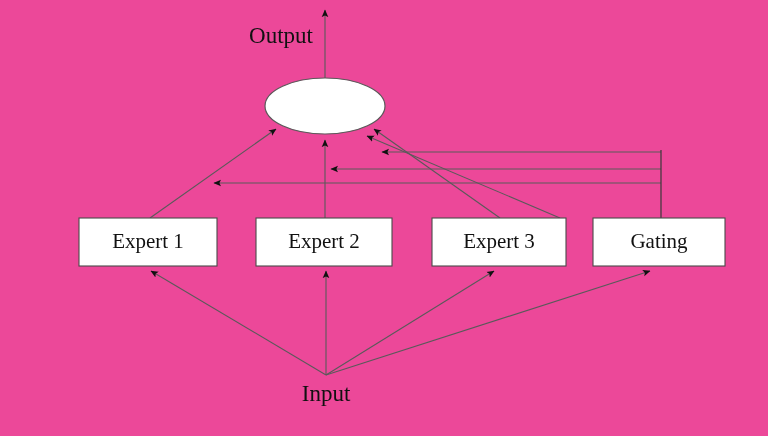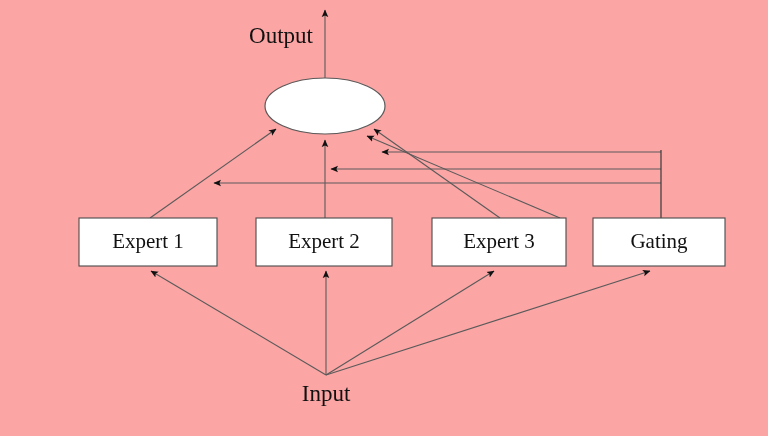--- a/index.html
+++ b/index.html
@@ -7,21 +7,21 @@
     padding: 0;
     background: #ffffff;
   }
   body {
     font-family: "Liberation Serif", "DejaVu Serif", serif;
   }
   #canvas {
     position: relative;
     width: 768px;
     height: 436px;
-    background: #fca5a5;
+    background: #ec4899;
     overflow: hidden;
   }
   #diagram-svg {
     position: absolute;
     left: 0;
     top: 0;
     width: 768px;
     height: 436px;
   }
   .box-label {

